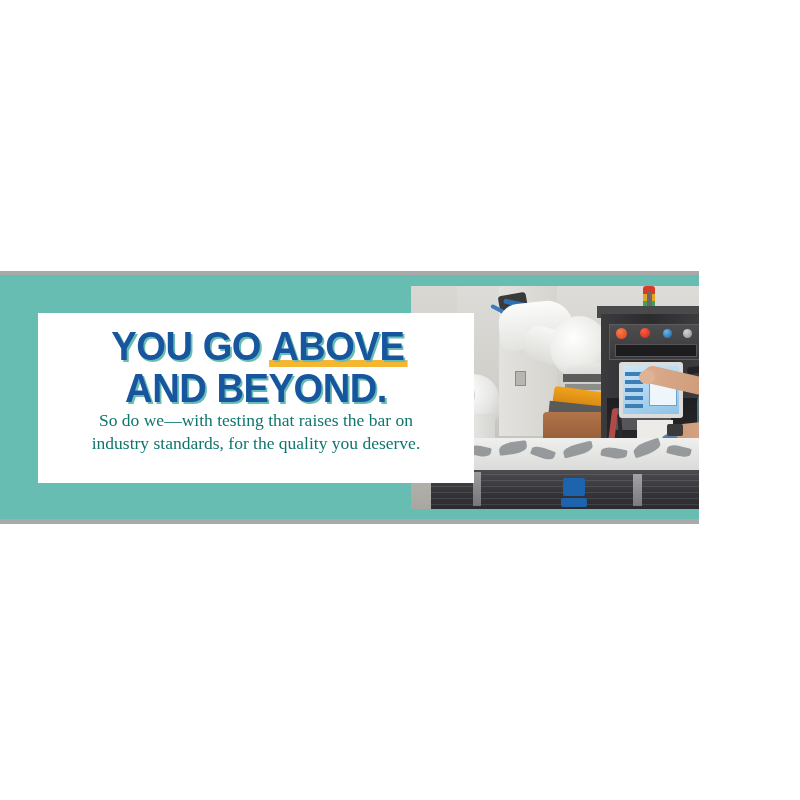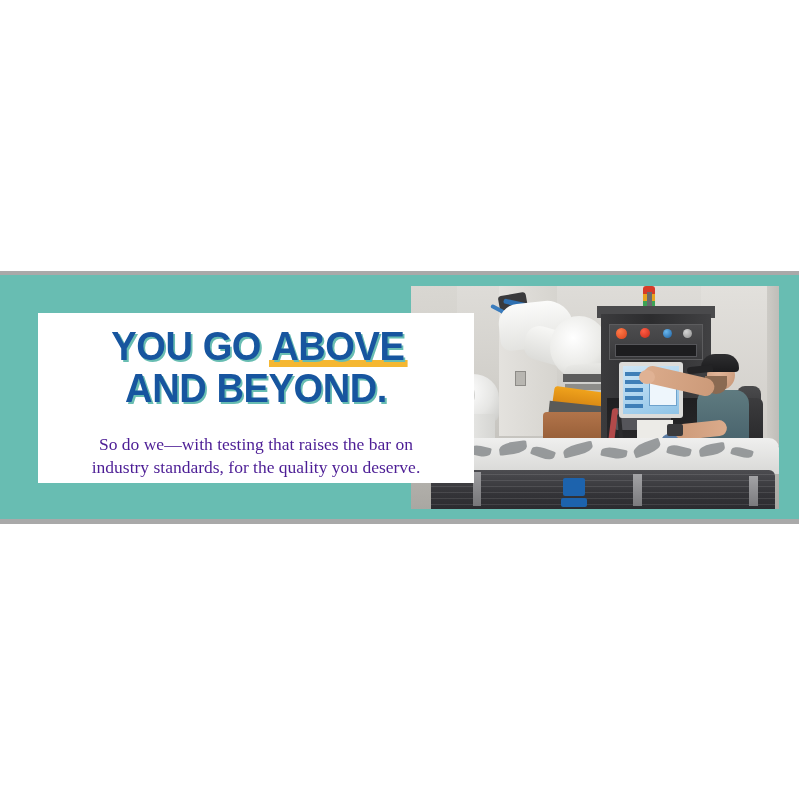--- a/index.html
+++ b/index.html
@@ -14,21 +14,21 @@
     font-family: "Liberation Sans", sans-serif;
     overflow: hidden;
     position: relative;
   }
 
   
   #banner-stage {
     position: absolute;
     left: 0;
     top: 271px;
-    width: 799px;
+    width: 699px;
     height: 253px;
     background: #68bdb2;
     overflow: hidden;
   }
   .edge-rule {
     position: absolute;
     left: 0;
     width: 800px;
     height: 4px;
     background: #a9a9a9;
@@ -461,26 +461,26 @@
     position: absolute;
     left: -2px;
     right: -3px;
     bottom: -1px;
     height: 7px;
     background: #f5b731;
     z-index: -1;
   }
 
   .subcopy {
-    margin: 24px 0 0 0;
+    margin: 0 0 0 0;
     text-align: center;
     font-family: "Liberation Serif", serif;
     font-size: 17.5px;
     line-height: 1.32;
-    color: #4c1d95;
+    color: #0f766e;
     white-space: pre-line;
   }
 </style>
 </head>
 <body>
 
 <div id="banner-stage">
 
   <div class="edge-rule top"></div>
 

